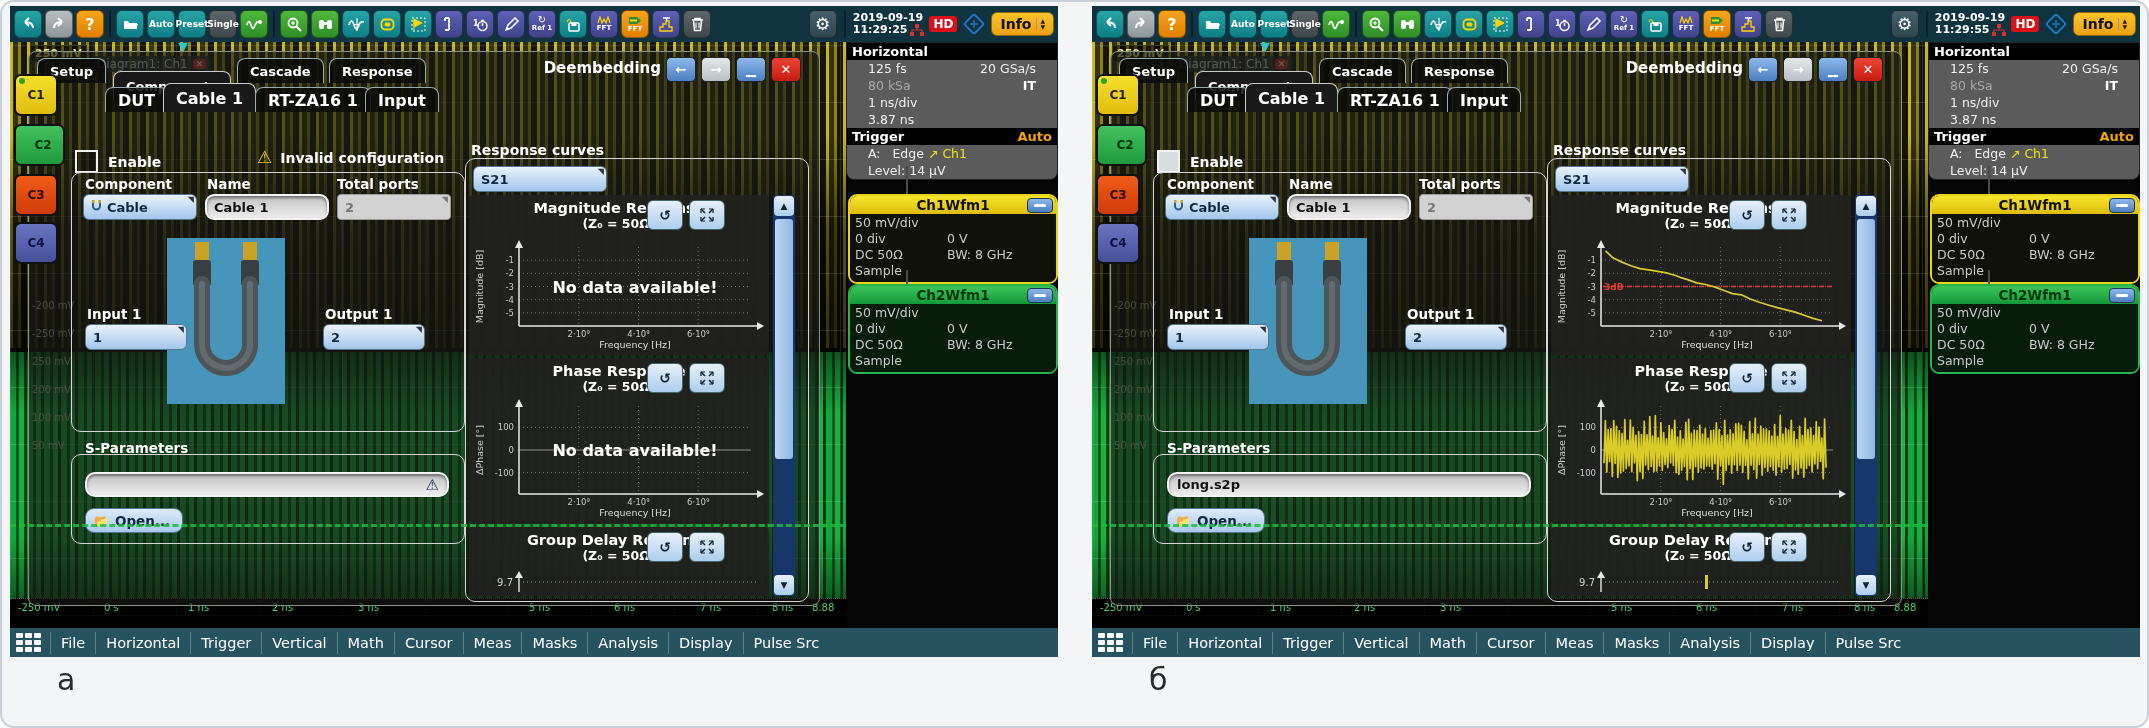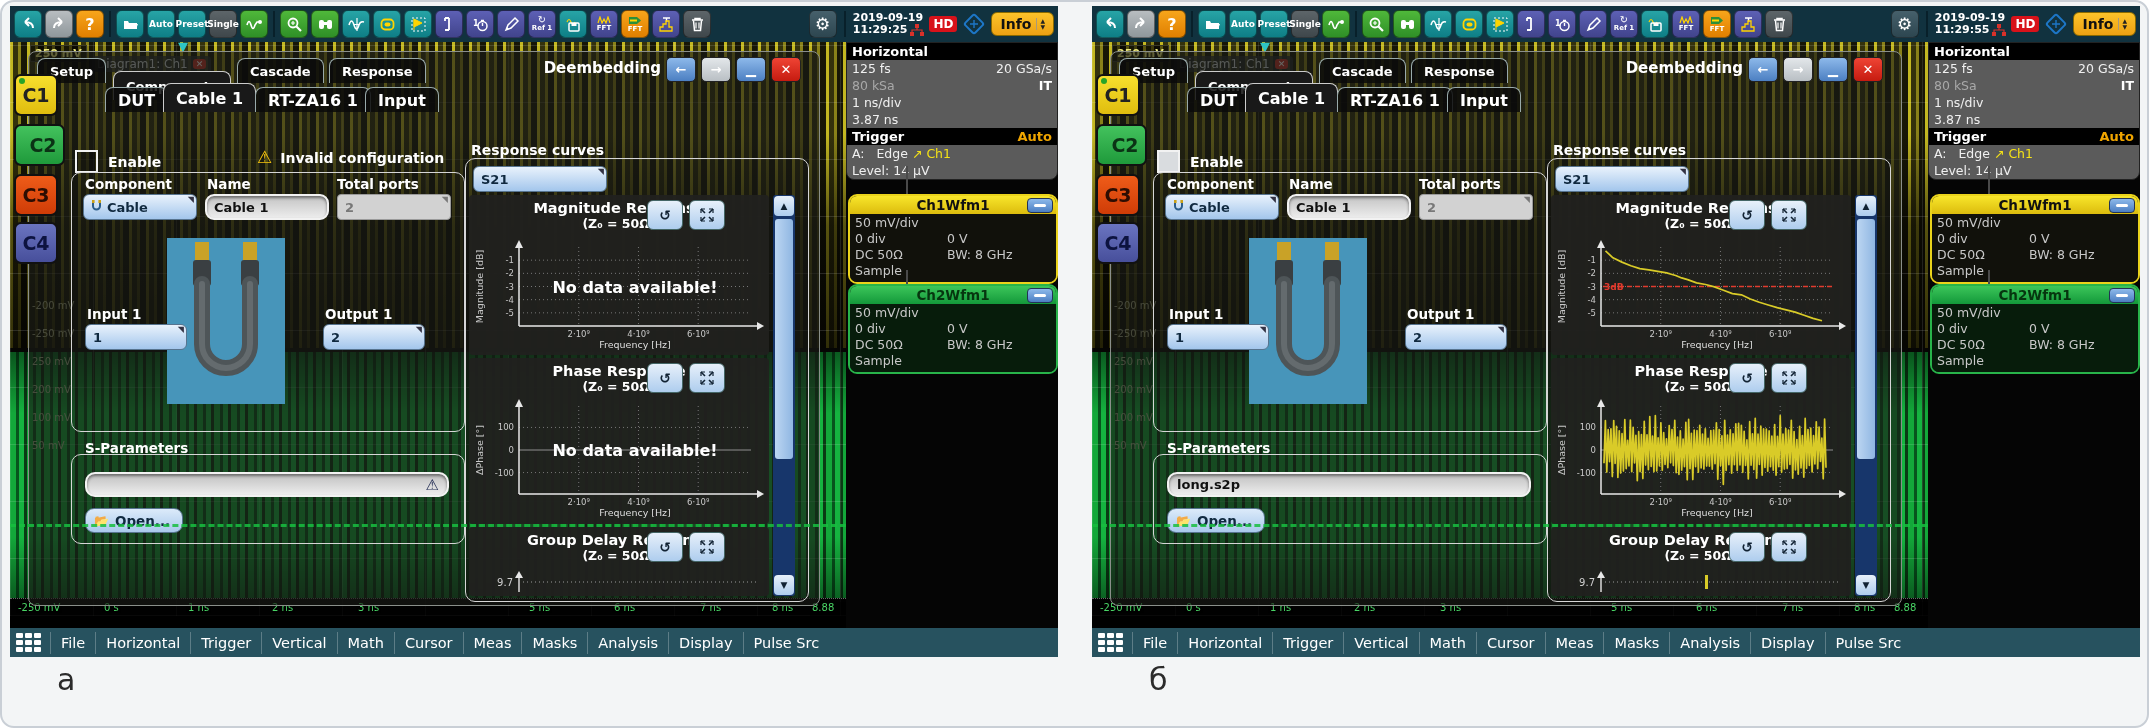--- a/index.html
+++ b/index.html
@@ -40,21 +40,21 @@
   .wave-g:after{content:"";position:absolute;inset:0;background:linear-gradient(rgba(0,0,0,.5),rgba(0,0,0,0) 25% 75%,rgba(0,0,0,.45));}
   .grid{position:absolute;inset:0;background:
     repeating-linear-gradient(0deg,rgba(255,255,255,.13) 0 1px,transparent 1px 57px),
     repeating-linear-gradient(90deg,rgba(255,255,255,.10) 0 1px,transparent 1px 83px);pointer-events:none;}
   .vchip{position:absolute;left:20px;top:3px;color:#e9e67c;font-size:11px;font-weight:bold;background:rgba(0,0,0,.55);padding:1px 4px;border:1px solid #3a3a2a;}
   .trigmark{position:absolute;left:168px;top:-3px;color:#2ec4c4;font-size:13px;}
   .diagtab{position:absolute;left:82px;top:14px;color:#cfd3d6;font-size:12px;background:rgba(40,44,46,.8);padding:1px 5px;border-radius:4px 4px 0 0;display:flex;gap:5px;align-items:center;}
   .diagx{color:#fff;background:#c4342a;border-radius:3px;font-size:9px;padding:0 3px;font-weight:bold;}
   .mvstack{position:absolute;left:22px;top:258px;width:70px;z-index:15;opacity:.8;}
   .mvstack span{display:block;font-size:10px;color:#bfc4a0;margin-bottom:17px;}
-  .chan{position:absolute;left:4px;width:40px;height:38px;border-radius:7px;border:2px solid #111;display:flex;align-items:center;justify-content:center;font-weight:bold;font-size:19px;z-index:40;cursor:pointer;}
+  .chan{position:absolute;left:4px;width:40px;height:38px;border-radius:7px;border:2px solid #111;display:flex;align-items:center;justify-content:center;font-weight:bold;font-size:12px;z-index:40;cursor:pointer;}
   .c1{top:68px;background:linear-gradient(#f7df2e,#e0bd0e);color:#222;}
   .c1 i{position:absolute;left:3px;top:2px;width:6px;height:6px;border-radius:50%;background:#28a428;}
   .c2{top:118px;background:linear-gradient(#43c25d,#1f9a3b);color:#0b3315;padding-left:7px;}
   .c3{top:168px;background:linear-gradient(#ef5c19,#cf3c07);color:#2d0d02;}
   .c4{top:216px;background:linear-gradient(#6a74c0,#474f9b);color:#0d1340;}
   .taxis{position:absolute;left:0;top:556px;width:100%;height:18px;background:rgba(0,0,0,.75);border-top:1px dotted rgba(255,255,255,.4);z-index:14;}
   .taxis span{position:absolute;top:3px;font-size:10px;color:#49d465;background:rgba(0,0,0,.5);padding:0 2px;}
   .taxis .mvb{color:#49d465;}
   .taxis span:nth-child(1){left:6px;}
   .taxis span:nth-child(2){left:92px;}
@@ -116,21 +116,21 @@
   .plotsvg{position:absolute;left:4px;}
   .sb{position:absolute;left:744px;top:143px;width:22px;height:401px;background:#17366b;border-radius:3px;z-index:5;}
   .sbbtn{position:absolute;left:1px;width:20px;height:20px;border-radius:4px;background:linear-gradient(#e7f0fa,#aecdee);color:#123;font-size:9px;display:flex;align-items:center;justify-content:center;cursor:pointer;}
   .sbup{top:1px;} .sbdn{bottom:1px;}
   .sbthumb{position:absolute;left:2px;top:24px;width:18px;height:240px;background:linear-gradient(90deg,#bcd6f2,#8fb6e2);border-radius:3px;cursor:grab;}
 
   
   .sidebar{position:absolute;left:836px;top:36px;width:212px;height:586px;background:#050505;z-index:45;}
   .sgray{background:#5b5b5b;border-radius:0 0 8px 8px;overflow:hidden;border:1px solid #222;}
   .shead{background:#000;color:#fff;font-weight:bold;font-size:13px;padding:1px 5px;display:flex;justify-content:space-between;}
-  .srow{display:flex;justify-content:space-between;padding:0 5px;font-size:12.5px;color:#f0f0f0;line-height:17px;}
+  .srow{display:flex;justify-content:space-between;padding:0 21px;font-size:12.5px;color:#f0f0f0;line-height:17px;}
   .dim{color:#a8a8a8;}
   .amber{color:#f0a500;font-weight:bold;}
   .ylw{color:#f5e216;}
   .wfm{position:absolute;left:2px;width:206px;border-radius:9px;overflow:hidden;}
   .wfm1{top:152px;border:2px solid #ead31b;}
   .wfm2{top:242px;border:2px solid #28b44a;}
   .wfmhead{position:relative;font-weight:bold;font-size:13.5px;text-align:center;color:#111;height:18px;line-height:18px;}
   .wfm1 .wfmhead{background:linear-gradient(#f8e62b,#dcbc0d);}
   .wfm2 .wfmhead{background:linear-gradient(#3cc65a,#13993a);color:#06360f;}
   .minbtn{position:absolute;right:3px;top:2px;width:24px;height:13px;border-radius:4px;background:linear-gradient(#8db9ea,#4c7fc2);border:1px solid #235;display:flex;align-items:center;justify-content:center;cursor:pointer;}

